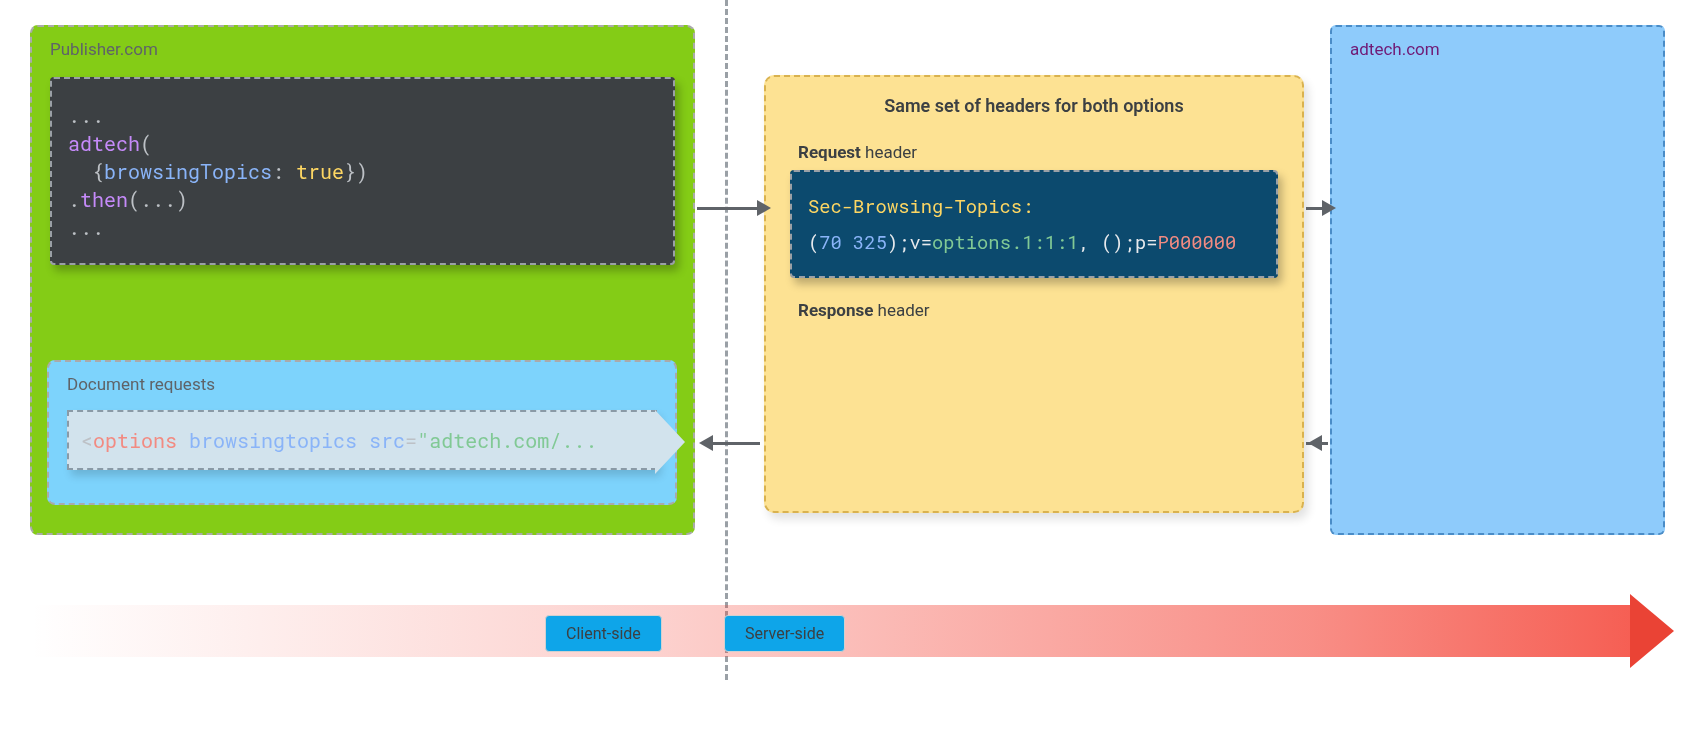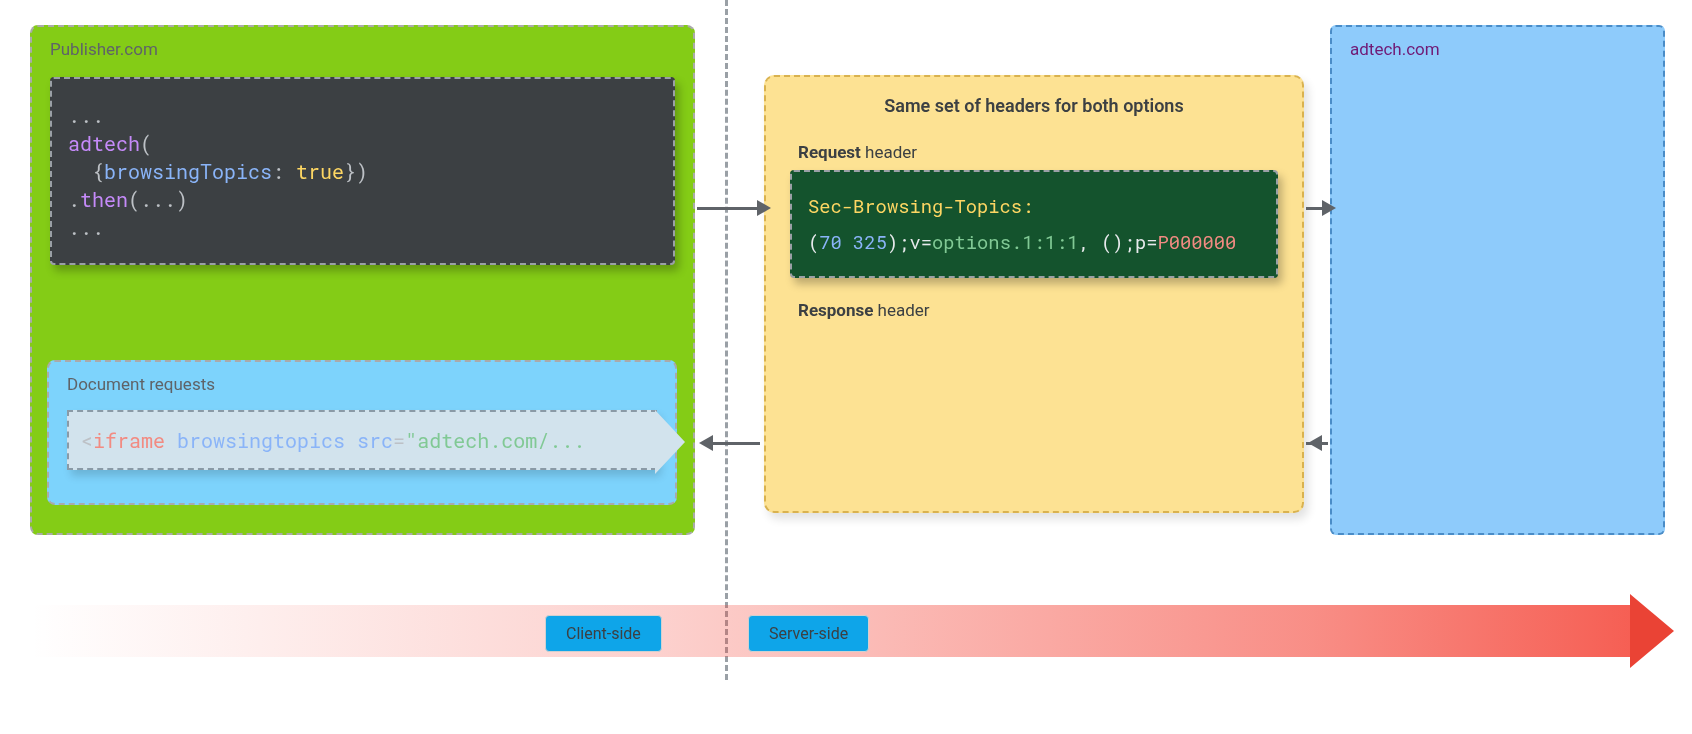--- a/index.html
+++ b/index.html
@@ -107,21 +107,21 @@
     padding: 18px 24px 18px 24px;
     box-shadow: 4px 6px 10px rgba(0,0,0,.12);
   }
   .headers-title {
     text-align: center; font-size: 18px; font-weight: 600;
     color: #3c4043; margin-bottom: 26px;
   }
   .hdr-sub { font-size: 17px; margin: 8px 8px; }
   .hdr-sub b { font-weight: 700; }
   .hdr-box {
-    background: #14532d;
+    background: #0c4a6e;
     border: 2px dashed #9aa0a6;
     border-radius: 4px;
     font-family: "Roboto Mono", Menlo, Consolas, monospace;
     font-size: 18.8px;
     padding: 18px 16px;
     line-height: 1.7;
     box-shadow: 4px 6px 8px rgba(0,0,0,.25);
   }
   .hdr-box .ph {
     border: 1.5px dashed #fdd663;
@@ -176,21 +176,21 @@
     position: absolute;
     top: 615px;
     background: #0ea5e9;
     border: 1px solid #d0d0d0;
     border-radius: 4px;
     padding: 8px 20px;
     font-size: 16px;
     color: #3c4043;
   }
   .client-pill { left: 545px; }
-  .server-pill { left: 748px; }
+  .server-pill { left: 724px; }
 </style>
 </head>
 <body>
 
 <div class="canvas">
 
   <div class="dashed-panel publisher">
     <div class="panel-label">Publisher.com</div>
 
     <div class="code-box">
@@ -204,21 +204,21 @@
       <div>
         <span class="tok-punc-dim">.</span><span class="tok-fn">then</span><span class="tok-punc-dim">(...)</span>
       </div>
       <div><span class="tok-punc-dim">...</span></div>
     </div>
   </div>
 
   <div class="doc-group">
     <div class="doc-label">Document requests</div>
     <div class="doc-tag">
-      <span class="tok-punc-dim">&lt;</span><span class="tok-tag">iframe</span>&nbsp;<span class="tok-attr">browsingtopics</span>&nbsp;<span class="tok-attr">src</span><span class="tok-punc-dim">=</span><span class="tok-src">"adtech.com/...</span>
+      <span class="tok-punc-dim">&lt;</span><span class="tok-tag">options</span>&nbsp;<span class="tok-attr">browsingtopics</span>&nbsp;<span class="tok-attr">src</span><span class="tok-punc-dim">=</span><span class="tok-src">"adtech.com/...</span>
     </div>
   </div>
 
   <div class="vline"></div>
 
   <div class="headers-panel">
     <div class="headers-title">Same set of headers for both options</div>
 
     <div class="hdr-sub">
       <b>Request</b><span> header</span>

